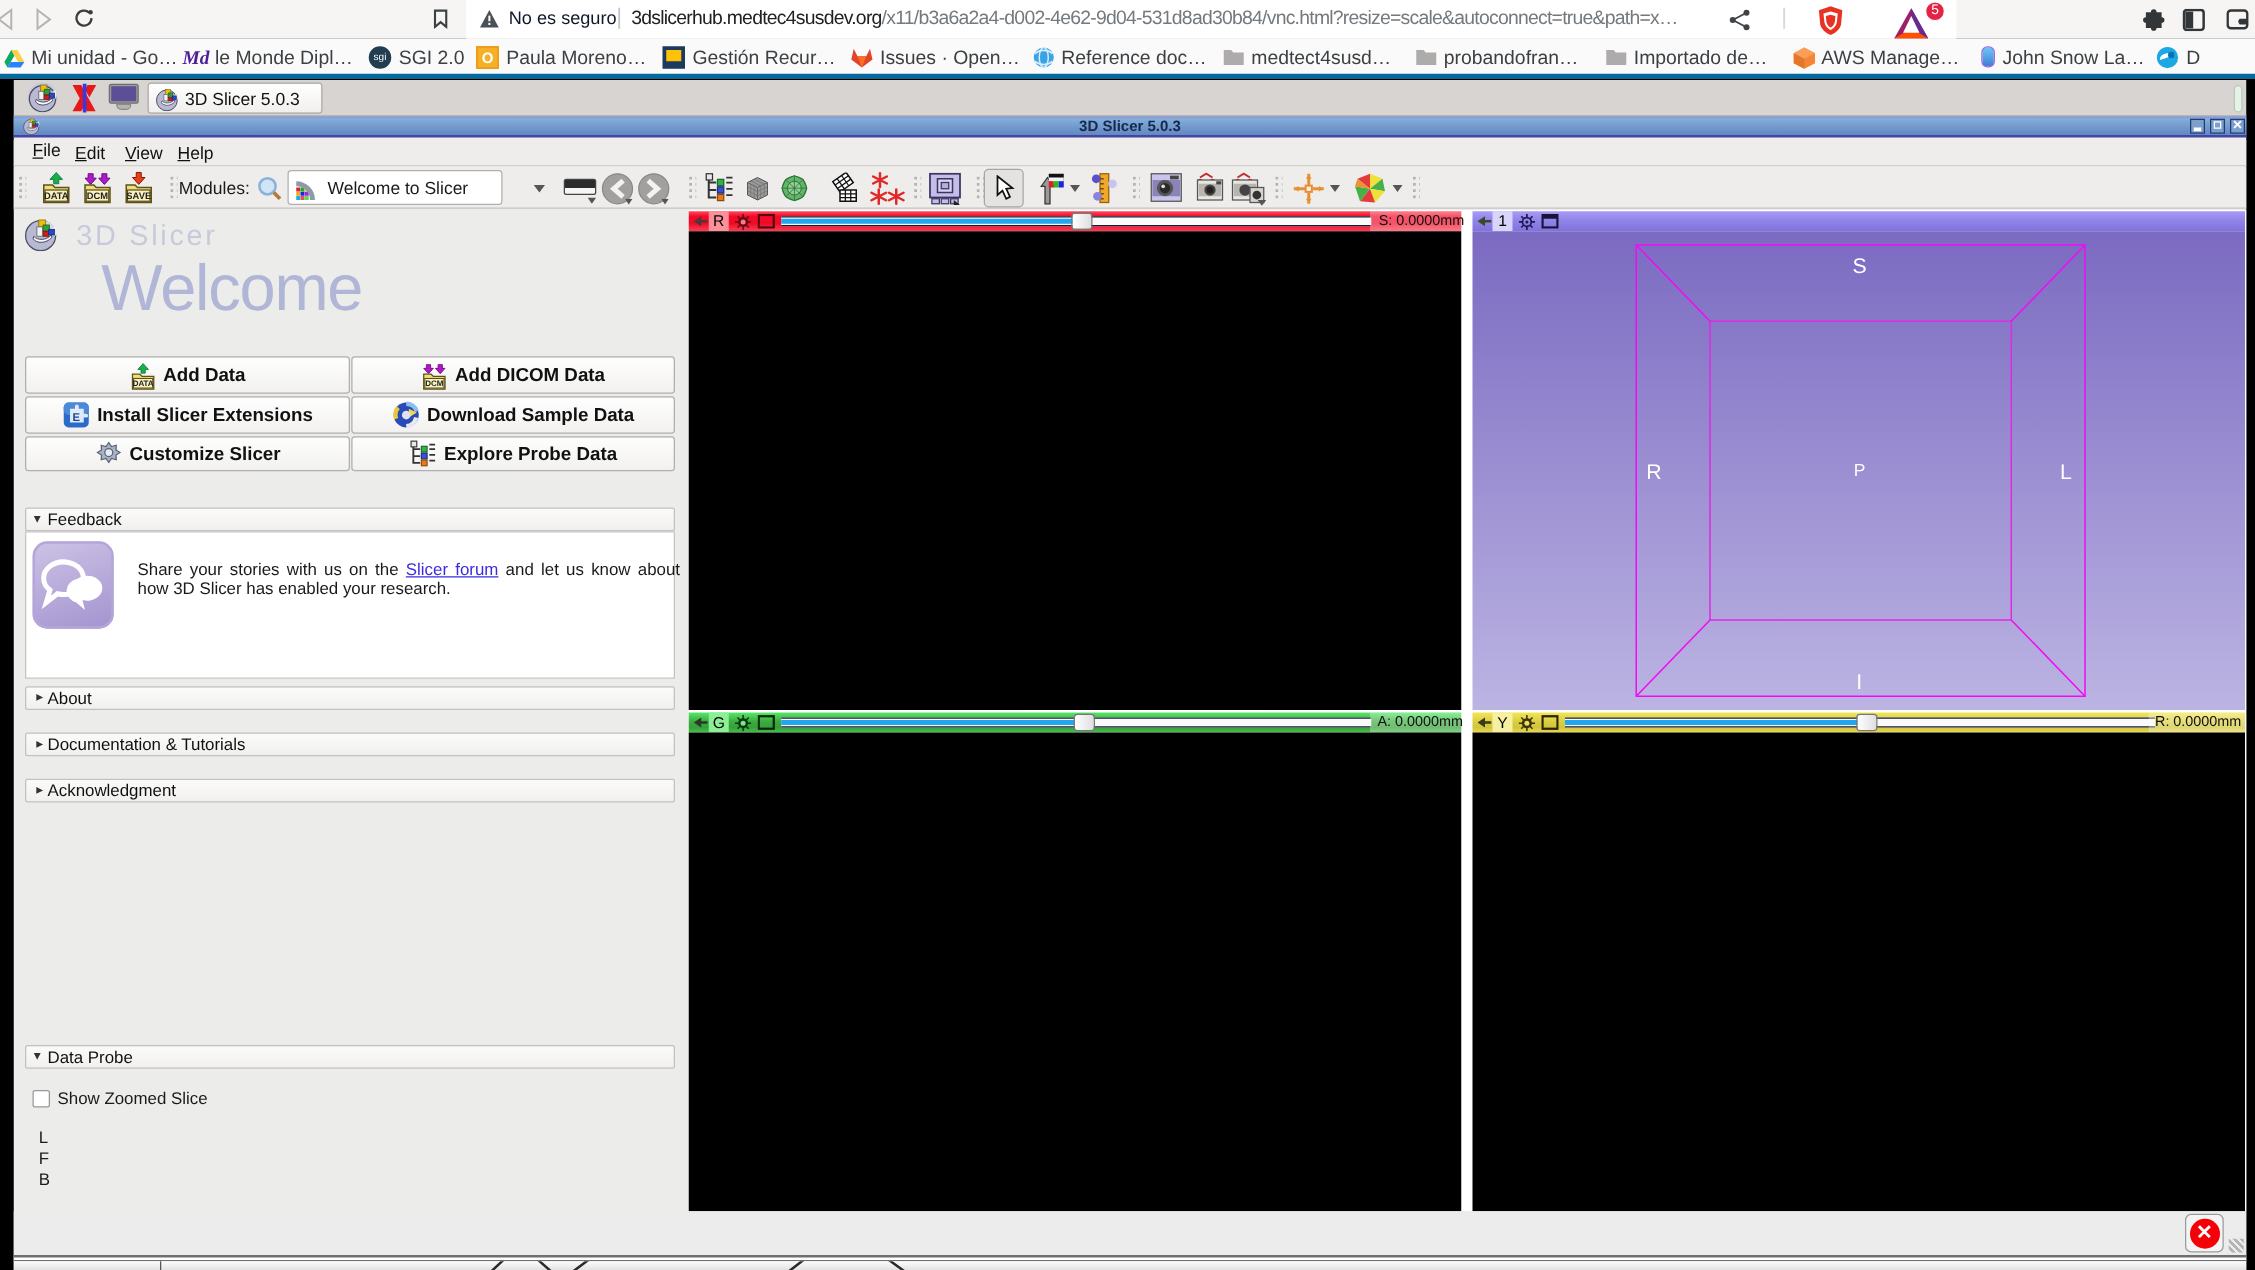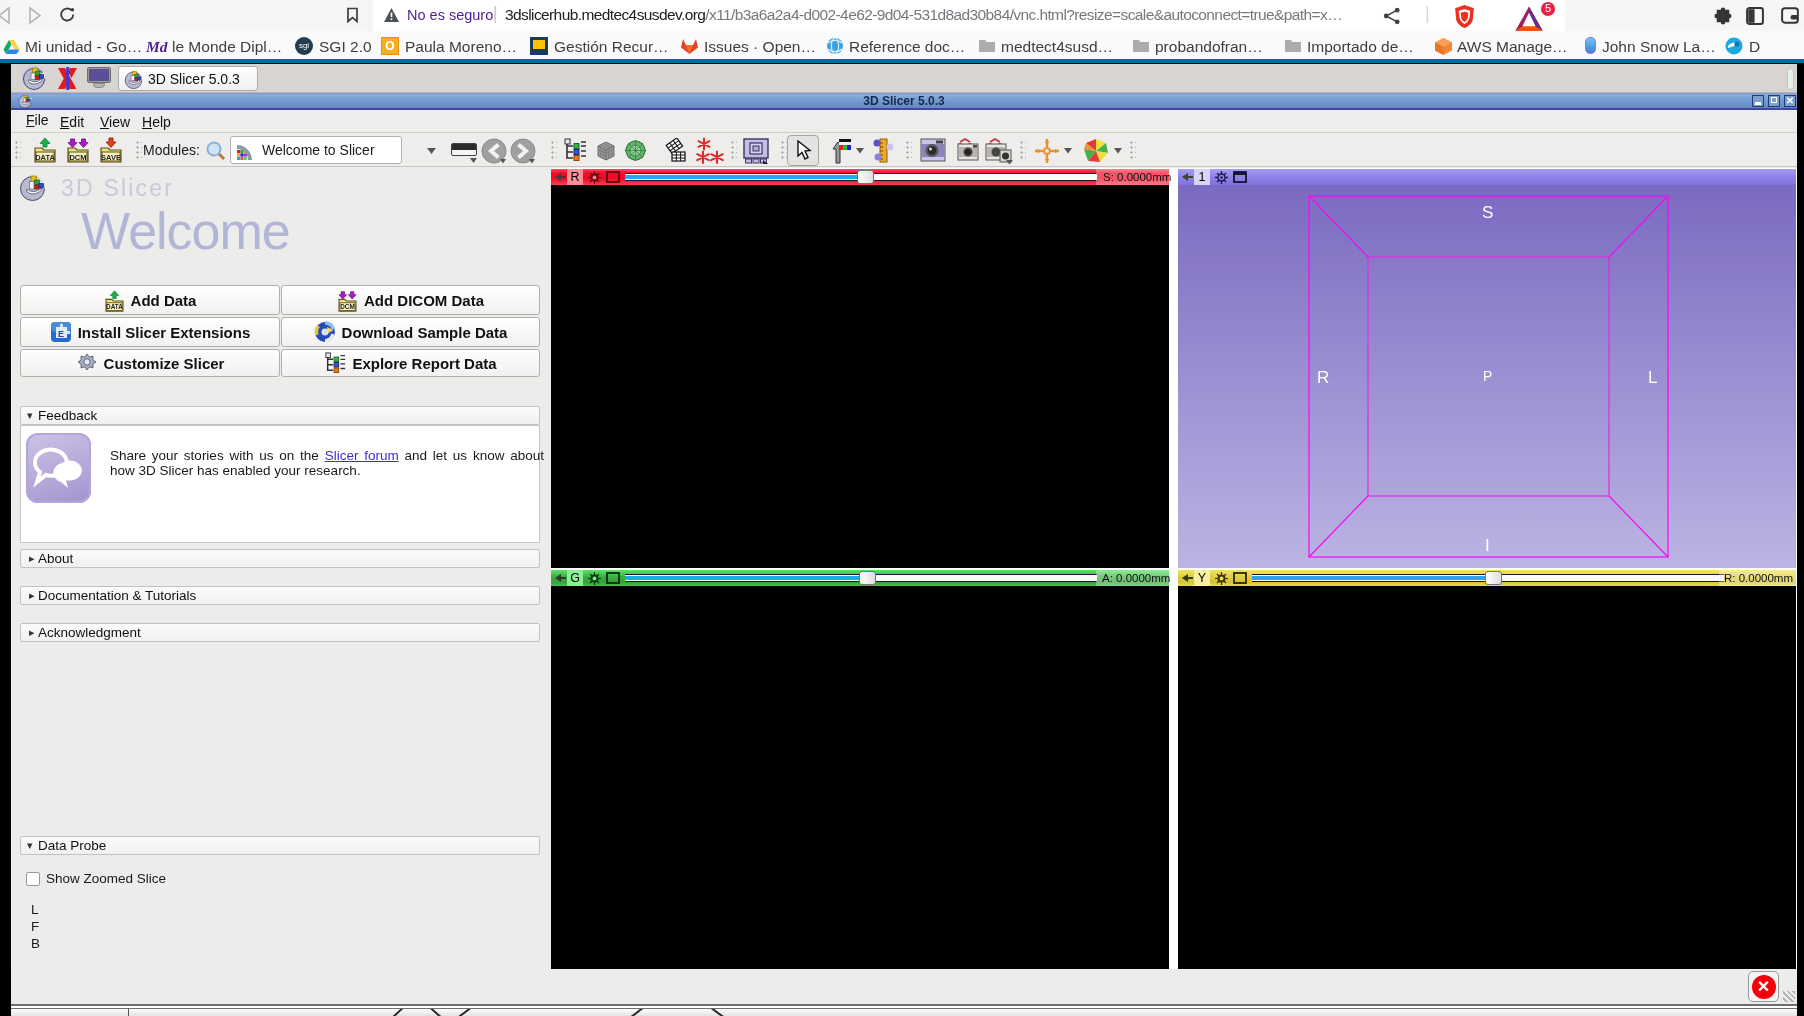--- a/index.html
+++ b/index.html
@@ -37,21 +37,21 @@
 
   <svg class="abs" style="left:346px;top:7px" width="13" height="16" viewBox="0 0 13 16">
       <path d="M2 1.5 h9 v13 l-4.5-3.8 L2 14.5 Z" fill="none" stroke="#3c4043" stroke-width="1.7"></path>
     </svg>
 
   <svg class="abs" style="left:383px;top:7px" width="17" height="16" viewBox="0 0 17 16">
       <path d="M8.5 1 L16 15 H1 Z" fill="#4a5056"></path>
       <rect x="7.7" y="5.5" width="1.6" height="4.5" fill="#fff"></rect>
       <rect x="7.7" y="11.3" width="1.6" height="1.7" fill="#fff"></rect>
     </svg>
-  <div class="abs" style="left:407px;top:7px;font-size:14.5px;color:#4c1d95;white-space:nowrap;">No es seguro</div>
+  <div class="abs" style="left:407px;top:7px;font-size:14.5px;color:#0f172a;white-space:nowrap;">No es seguro</div>
   <div class="abs" style="left:493px;top:3px;font-size:18px;color:#c4c8cc;">|</div>
   <div class="abs" style="left:505px;top:6px;font-size:15.5px;color:#202124;white-space:nowrap;letter-spacing:-0.6px;">3dslicerhub.medtec4susdev.org<span style="color:#74797e">/x11/b3a6a2a4-d002-4e62-9d04-531d8ad30b84/vnc.html?resize=scale&amp;autoconnect=true&amp;path=x…</span></div>
 
   <svg class="abs" style="left:1383px;top:7px" width="18" height="18" viewBox="0 0 18 18">
       <circle cx="14.2" cy="3.2" r="2.4" fill="#3f4449"></circle>
       <circle cx="3.2" cy="9" r="2.4" fill="#3f4449"></circle>
       <circle cx="14.2" cy="14.8" r="2.4" fill="#3f4449"></circle>
       <path d="M3.2 9 L14.2 3.2 M3.2 9 L14.2 14.8" stroke="#3f4449" stroke-width="1.5" fill="none"></path>
     </svg>
   <div class="abs" style="left:1425px;top:3px;font-size:18px;color:#d4d8db;">|</div>
@@ -498,21 +498,21 @@
       </div>
       <div class="btn abs" style="left:268px;top:181px;width:259px;height:28px;">
         <svg width="22" height="22" viewBox="0 0 24 24">
             <path d="M4 2 V20 H10 M4 8 H10 M4 14 H10" stroke="#333" stroke-width="1.6" fill="none"></path>
             <rect x="2" y="1" width="5" height="5" fill="#e8e8e8" stroke="#333"></rect>
             <rect x="11" y="5.5" width="5" height="5" fill="#35b04a" stroke="#1a6a28"></rect>
             <rect x="11" y="11.5" width="5" height="5" fill="#3555d0" stroke="#1a2a80"></rect>
             <rect x="11" y="17.5" width="5" height="5" fill="#e87818" stroke="#8a4a08"></rect>
             <path d="M18 4 h5 M18 8 h5 M18 13 h5 M18 18 h5" stroke="#333" stroke-width="1.4"></path>
           </svg>
-        <span>Explore Report Data</span>
+        <span>Explore Probe Data</span>
       </div>
 
       <div class="ghdr abs" style="left:7px;top:238px;width:520px;">
         <span class="tri">▾</span>Feedback
       </div>
       <div class="abs" style="left:7px;top:257px;width:520px;height:118px;background:#fff;border:1px solid #c6c4c2;">
         <div class="abs" style="left:5px;top:7px;width:65px;height:70px;background:linear-gradient(160deg,#cdc3e6,#a393cf);border-radius:12px;box-shadow:inset 0 0 0 2px #b4a6d8;">
           <svg width="66" height="70" viewBox="0 0 66 70">
               <path d="M14 20 a16 13 0 1 1 6 22 l-9 7 3 -10 a16 13 0 0 1 0 -19" fill="none" stroke="#fff" stroke-width="4"></path>
               <path d="M36 30 a12 10 0 1 1 4 17 l2 8 -7 -6 a12 10 0 0 1 1 -19" fill="#fff"></path>

